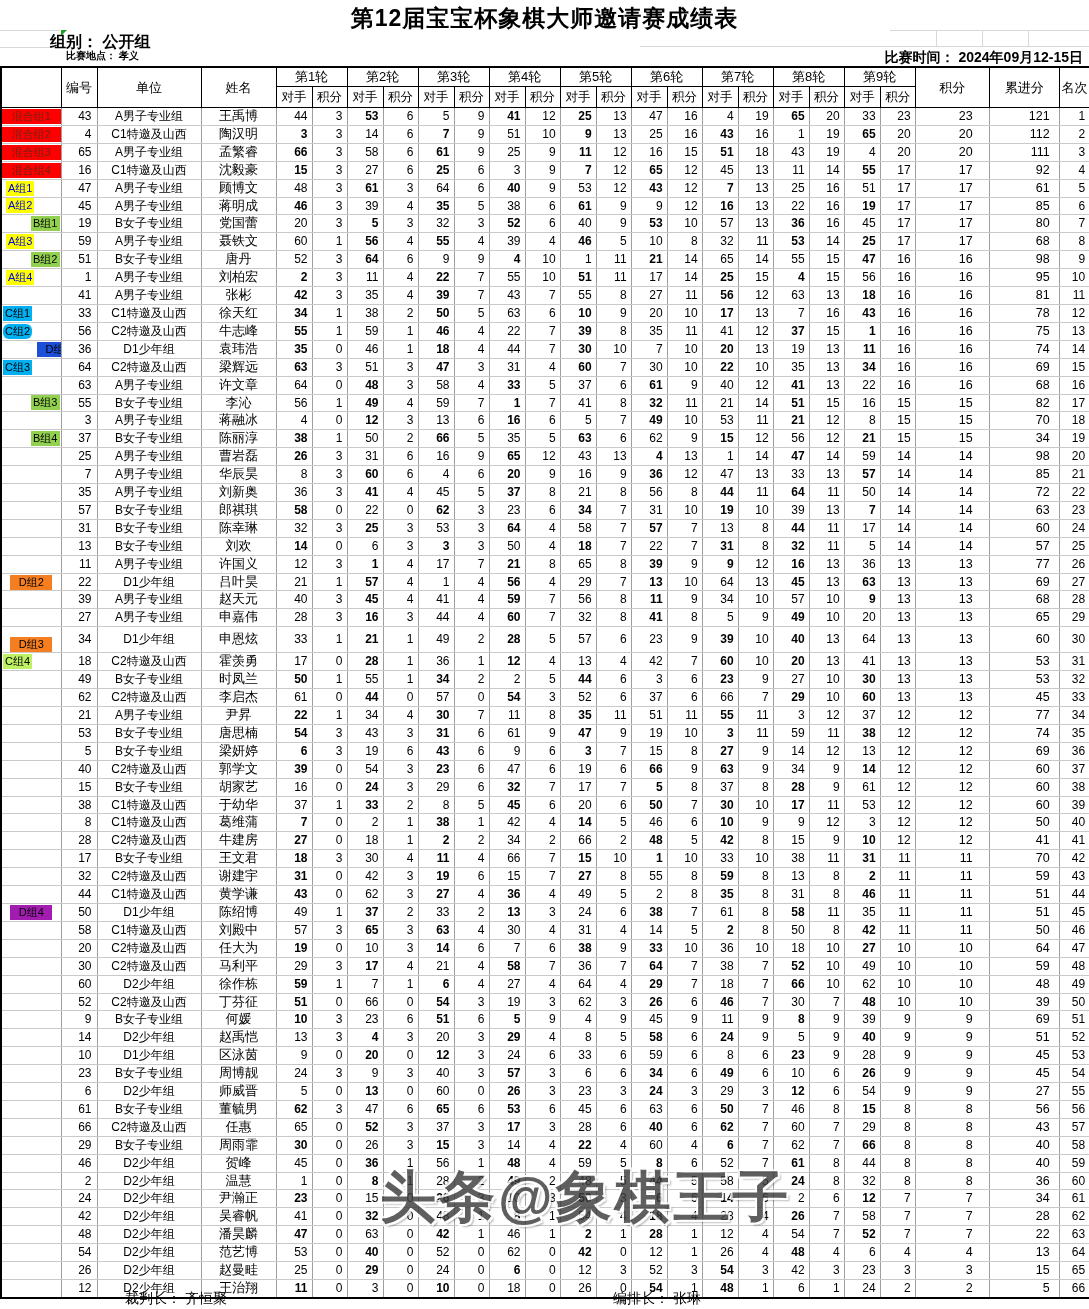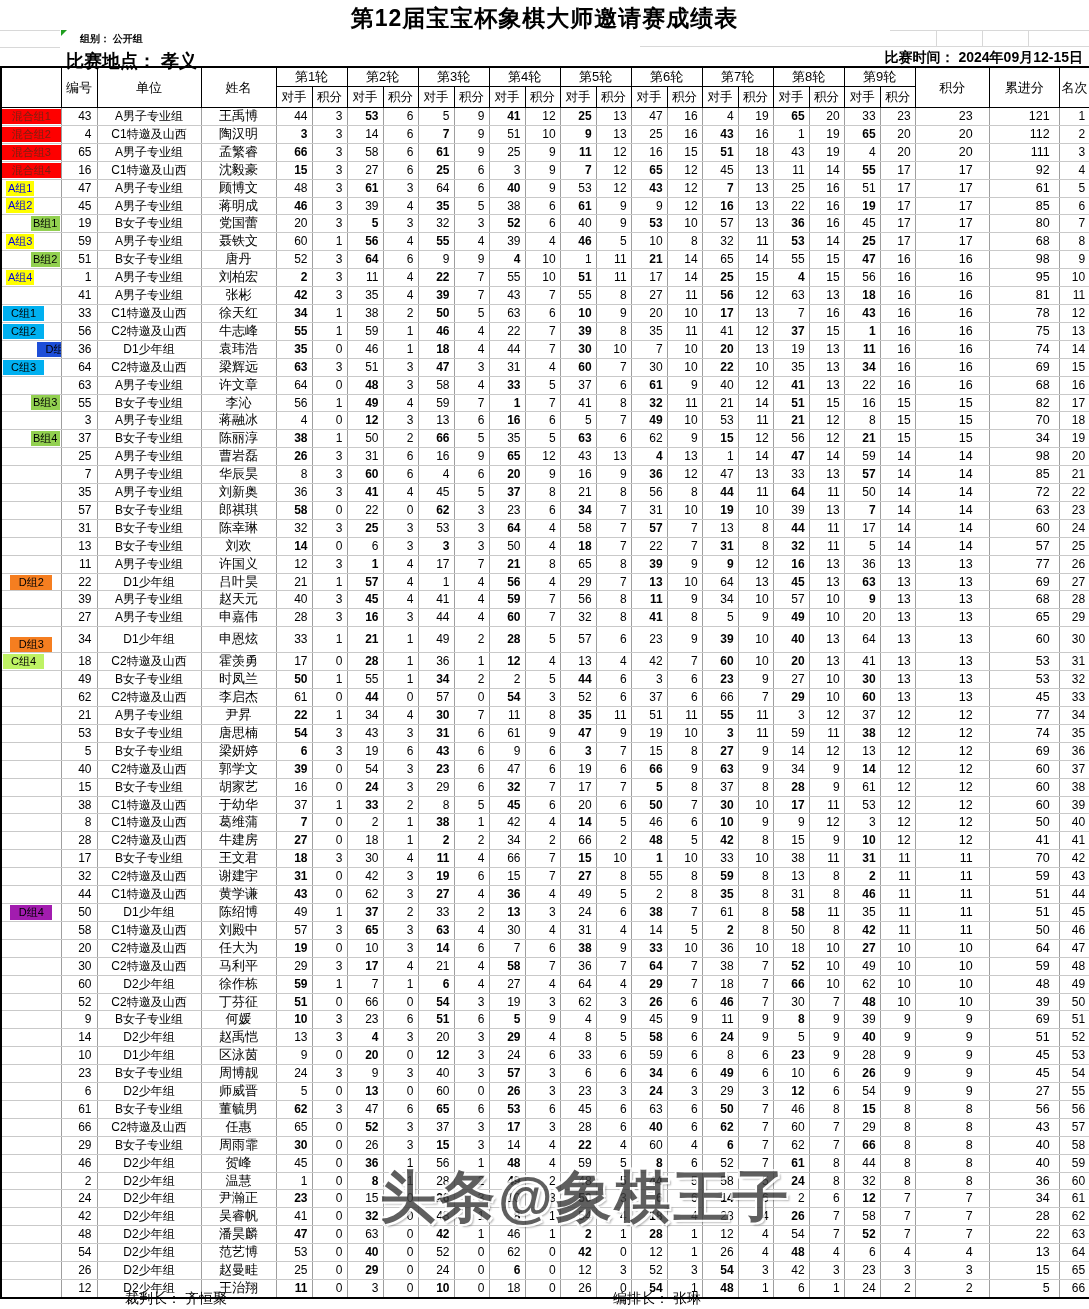--- a/index.html
+++ b/index.html
@@ -2,22 +2,22 @@
 <html><head>
 <meta charset="utf-8">
 <style>
   html,body{margin:0;padding:0}
   body{
     width:1089px;height:1309px;position:relative;background:#fff;color:#000;
     font-family:"Liberation Sans","DejaVu Sans",sans-serif;overflow:hidden;
   }
   .title{position:absolute;top:3px;left:0;width:100%;text-align:center;
     font-size:23px;font-weight:bold;letter-spacing:1px}
-  .meta-group{position:absolute;top:32px;left:80px;font-size:10px;font-weight:bold}
-  .meta-loc{position:absolute;top:49px;left:66px;font-size:18px;font-weight:bold}
+  .meta-group{position:absolute;top:32px;left:50px;font-size:16px;font-weight:bold}
+  .meta-loc{position:absolute;top:49px;left:66px;font-size:10px;font-weight:bold}
   .meta-date{position:absolute;top:49px;right:6px;font-size:14px;font-weight:bold}
   .tri{position:absolute;top:30px;left:61px;width:0;height:0;
     border-left:6px solid #1f9e1f;border-bottom:6px solid transparent}
   .gl{position:absolute;background:#d8d8d8}
   table{position:absolute;top:66px;left:0;width:1089px;border-collapse:collapse;
     table-layout:fixed;border:2px solid #000}
   td{overflow:hidden;white-space:nowrap;padding:0;vertical-align:middle}
   thead td{border:1px solid #000;text-align:center;font-size:13px;height:17px;font-weight:normal}
   thead td.sub{font-size:12.5px;height:20px}
   tbody td{border-top:1px solid #c9c9c9;border-bottom:1px solid #c9c9c9;
@@ -29,21 +29,21 @@
   tbody td.name{text-align:center;font-size:13px}
   tbody td.score{text-align:right;padding-right:16px;font-size:12.5px}
   tbody td.cum{text-align:right;padding-right:9px;font-size:12.5px}
   tbody td.rank{text-align:right;padding-right:4px}
   tbody td.b{font-weight:bold}
   .lbl{padding:0}
   .tag{display:inline-block;font-size:11px;line-height:15px;height:15px;vertical-align:middle}
   .tag-mix{width:100%;text-align:center}
   .tag-A{padding:0 2px;float:left;margin-left:4px}
   .tag-B{padding:0 2px;float:right;margin-right:1px}
-  .tag-C{padding:0 8px;float:left;margin-left:1px}
+  .tag-C{padding:0 2px;float:left;margin-left:1px}
   .tag-D{display:block;width:42px;margin:0 auto;text-align:center}
   .footer{position:absolute;top:1288px;left:13px;width:1089px;height:21px;font-size:14px}
   .footer .ref{position:absolute;left:112px;top:2px}
   .footer .arr{position:absolute;left:600px;top:2px}
   .wm{position:absolute;top:1160px;left:380px;z-index:5;font-size:56px;font-weight:bold;
     color:#3c3c3c;opacity:.82;letter-spacing:3px;
     text-shadow:-2px -2px 0 #fff,2px -2px 0 #fff,-2px 2px 0 #fff,2px 2px 0 #fff,3px 3px 2px rgba(0,0,0,.35)}
 </style>
 </head>
 <body>
@@ -464,21 +464,21 @@
         <td class="num opp">7</td>
         <td class="num">16</td>
         <td class="num opp b">43</td>
         <td class="num">16</td>
         <td class="score">16</td>
         <td class="cum">78</td>
         <td class="rank">12</td>
       </tr>
       <tr>
         <td class="lbl">
-          <span class="tag tag-C" style="background: rgb(0, 176, 240); color: rgb(0, 0, 0);">C组2</span>
+          <span class="tag tag-C" style="background: rgb(0, 176, 240); color: rgb(0, 0, 0); border-radius: 6px;">C组2</span>
         </td>
         <td class="id">56</td>
         <td class="unit">C2特邀及山西</td>
         <td class="name">牛志峰</td>
         <td class="num opp b">55</td>
         <td class="num">1</td>
         <td class="num opp">59</td>
         <td class="num">1</td>
         <td class="num opp b">46</td>
         <td class="num">4</td>

